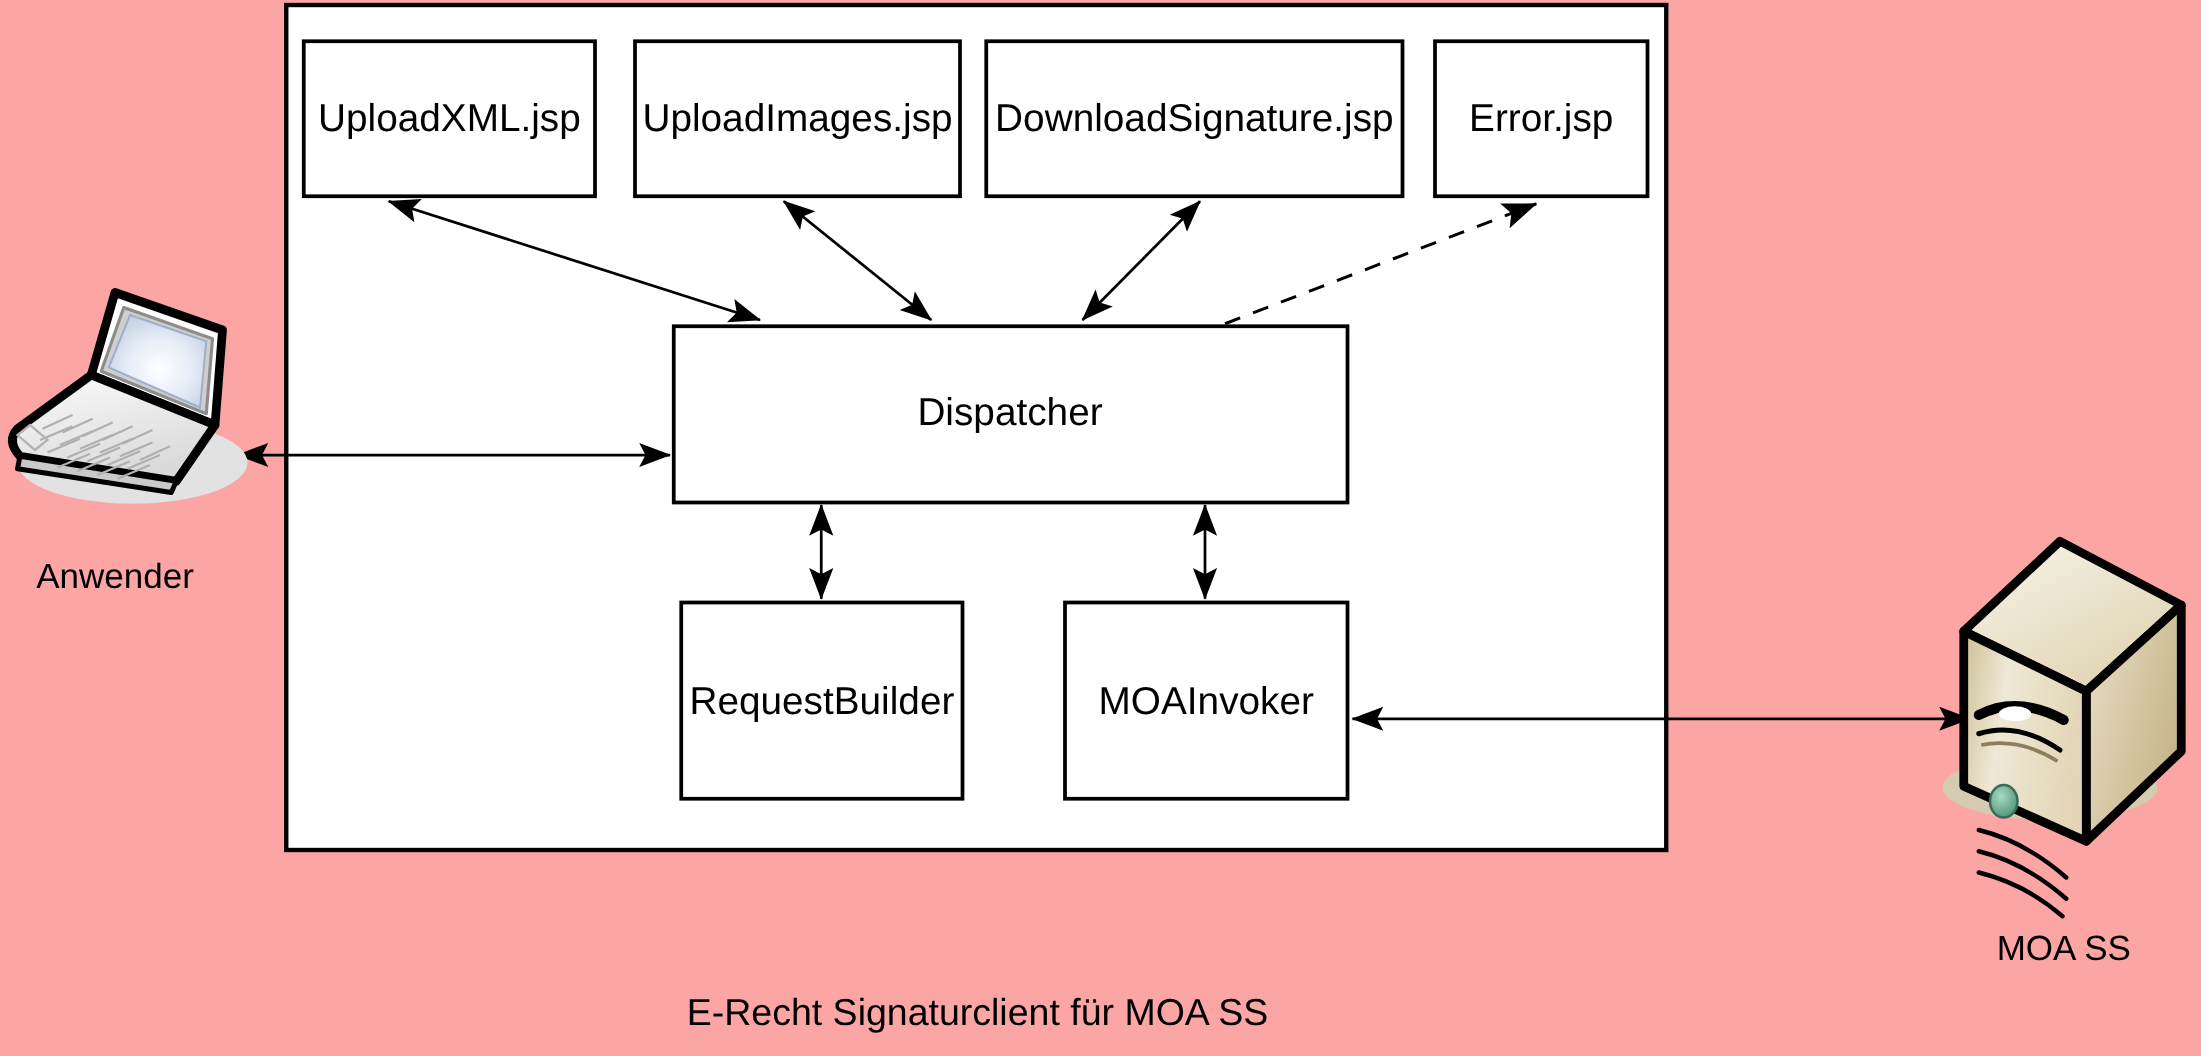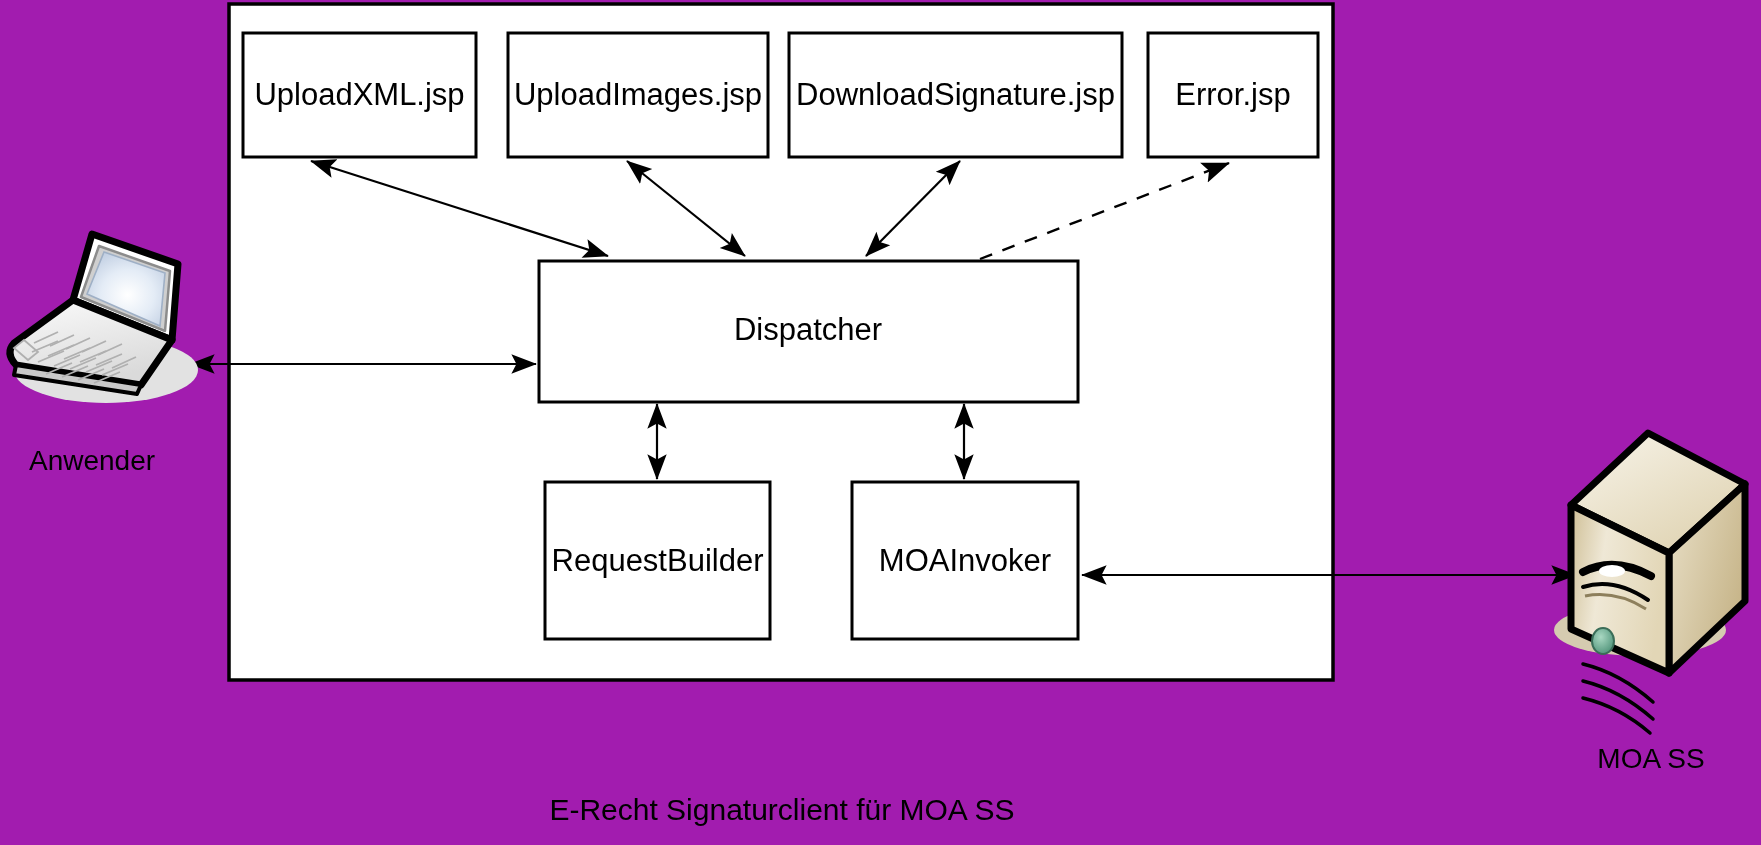--- a/index.html
+++ b/index.html
@@ -4,21 +4,21 @@
 <style>
   html, body {
     margin: 0;
     padding: 0;
     background: #ffffff;
   }
   #canvas {
     position: relative;
     width: 1761px;
     height: 845px;
-    background: #a21caf;
+    background: #fca5a5;
     font-family: "Liberation Sans", sans-serif;
     overflow: hidden;
   }
   #diagram-svg {
     position: absolute;
     left: 0;
     top: 0;
     width: 1761px;
     height: 845px;
   }

